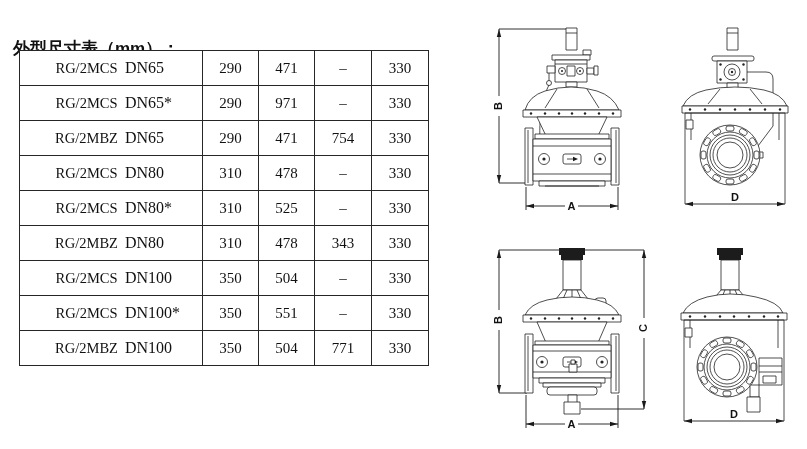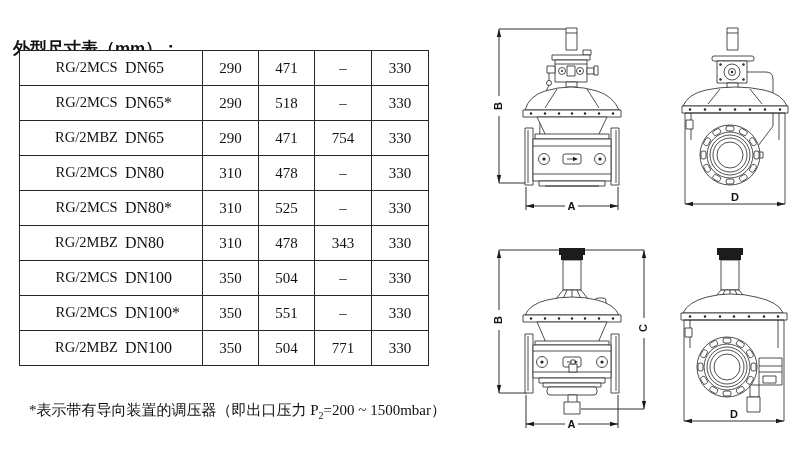--- a/index.html
+++ b/index.html
@@ -6,21 +6,21 @@
   #page{position:relative;width:807px;height:449px;background:#ffffff;overflow:hidden;
         font-family:"Liberation Serif","DejaVu Serif",serif;color:#1a1a1a;}
   #doc-title{position:absolute;left:13px;top:18px;font-family:"Liberation Sans","DejaVu Sans",sans-serif;
         font-weight:bold;font-size:17px;color:#111;margin-top:19px;}
   table.dims{position:absolute;left:19px;top:50px;width:409px;border-collapse:collapse;table-layout:fixed;}
   table.dims td,table.dims th{border:1px solid #262626;padding:0;font-weight:normal;
         font-size:15px;color:#111;text-align:center;vertical-align:middle;background:#fff;}
   table.dims tr.hdr{height:33px;}
   table.dims tr.row{height:35px;}
   td.spec{text-align:left;}
-  .spec-inner{display:flex;align-items:flex-start;}
+  .spec-inner{display:flex;align-items:center;}
   .spec-inner .model{margin-left:28px;width:77px;font-size:14.5px;}
   .spec-inner .size{font-size:16px;}
   #footnote{position:absolute;left:29px;top:401px;font-size:15px;color:#111;}
   #footnote sub{font-size:10px;}
   .drawing{position:absolute;}
   .drawing svg{display:block;}
   svg line,svg path,svg rect,svg circle,svg polygon,svg ellipse{vector-effect:non-scaling-stroke;}
   .ln{stroke:#222;stroke-width:0.8;fill:none;}
   .lnf{stroke:#222;stroke-width:0.8;fill:#fff;}
   .blk{fill:#1c1c1c;stroke:none;}
@@ -59,21 +59,21 @@
       <td>330</td>
     </tr>
     <tr class="row">
       <td class="spec">
             <span class="spec-inner">
               <span class="model">RG/2MCS</span>
               <span class="size">DN65*</span>
             </span>
           </td>
       <td>290</td>
-      <td>518</td>
+      <td>971</td>
       <td>–</td>
       <td>330</td>
     </tr>
     <tr class="row">
       <td class="spec">
             <span class="spec-inner">
               <span class="model">RG/2MBZ</span>
               <span class="size">DN65</span>
             </span>
           </td>
@@ -150,21 +150,20 @@
             </span>
           </td>
       <td>350</td>
       <td>504</td>
       <td>771</td>
       <td>330</td>
     </tr>
   </tbody>
     </table>
 
-  <div id="footnote"><span>*表示带有导向装置的调压器（即出口压力 P</span><sub>2</sub><span>=200 ~ 1500mbar）</span></div>
 
   <div class="drawing" style="left:483px;top:8px">
   <svg width="160" height="208" viewBox="0 0 160 208">
     <g>
       <line class="dim" x1="16" y1="21" x2="84" y2="21"></line>
       <line class="dim" x1="16" y1="175" x2="44" y2="175"></line>
       <line class="dim" x1="16" y1="21" x2="16" y2="175"></line>
       <polygon class="arr" points="16,21 13.8,29 18.2,29"></polygon>
       <polygon class="arr" points="16,175 13.8,167 18.2,167"></polygon>
       <rect class="mask" x="10" y="88" width="12" height="20"></rect>

